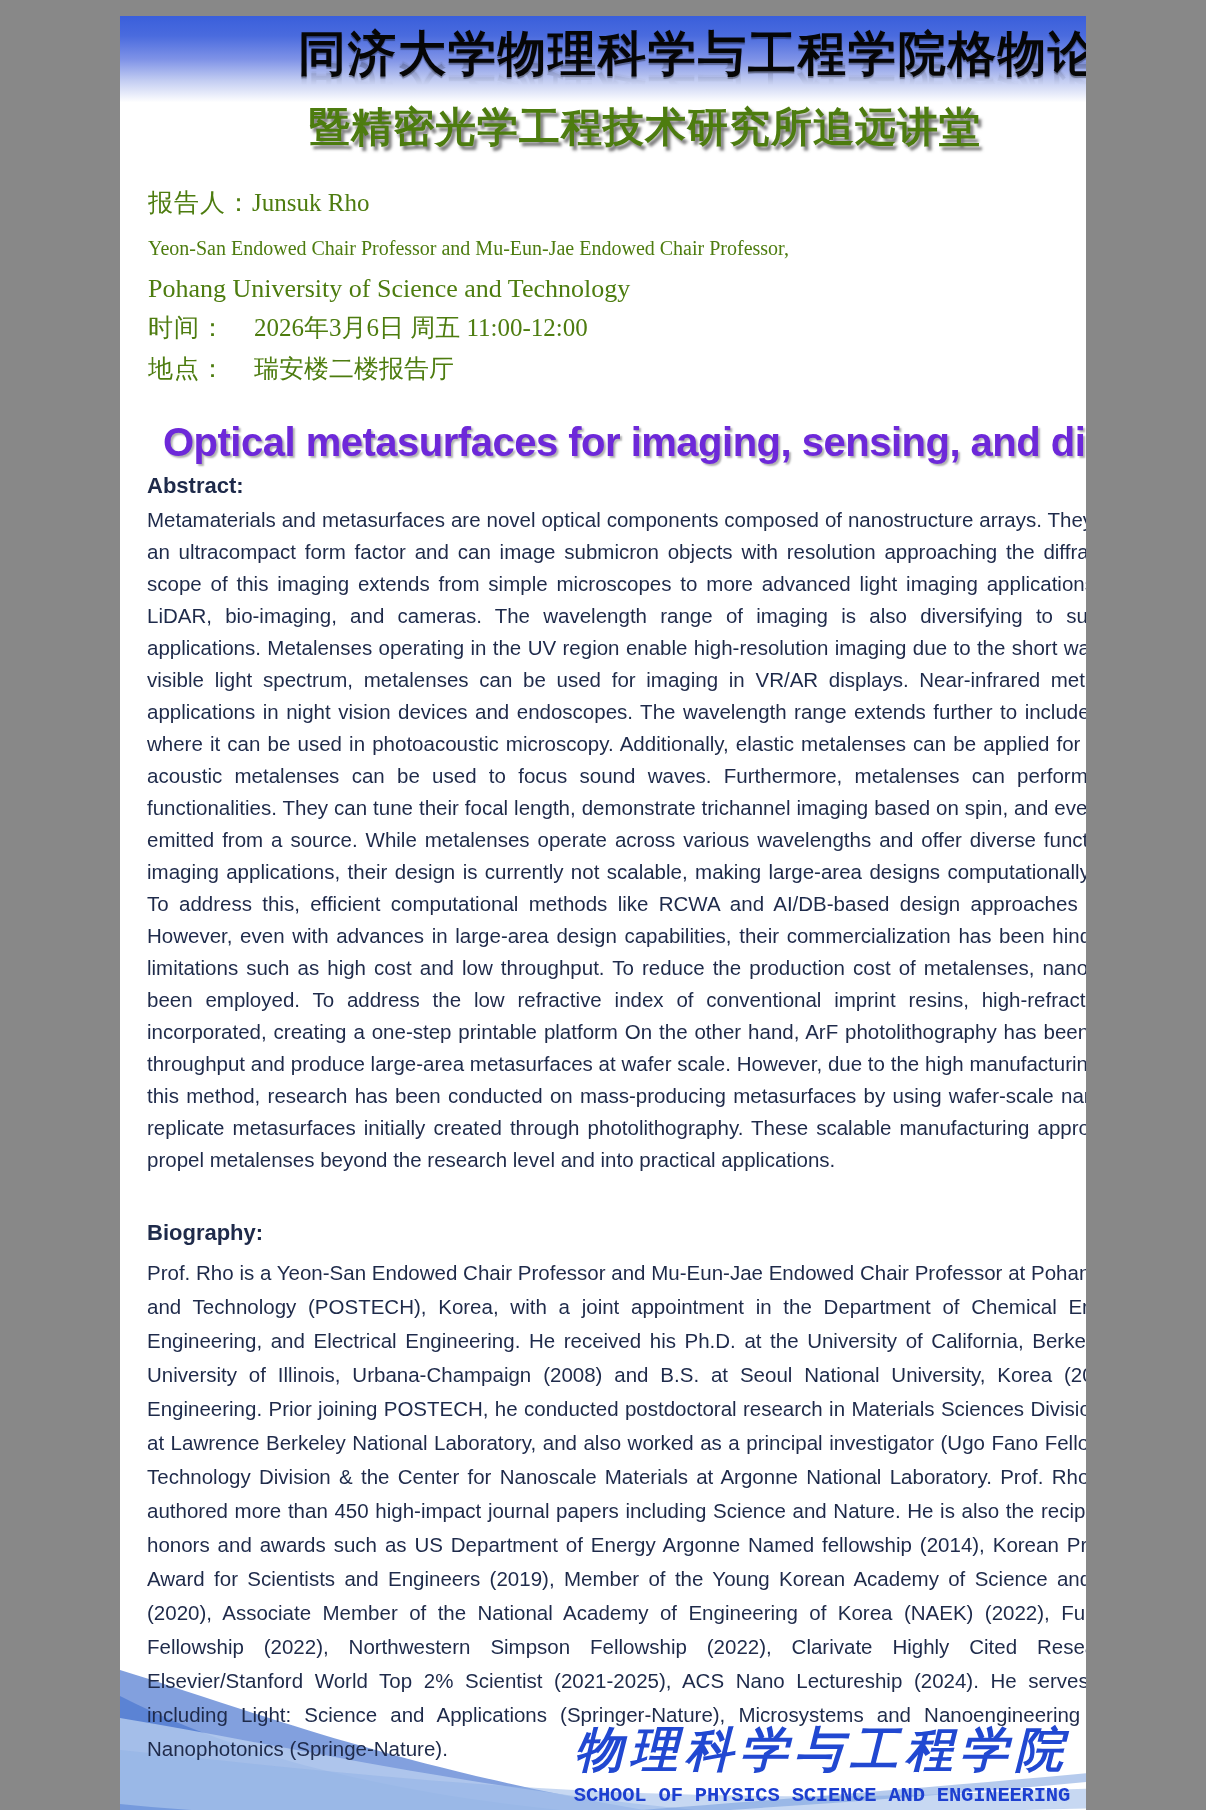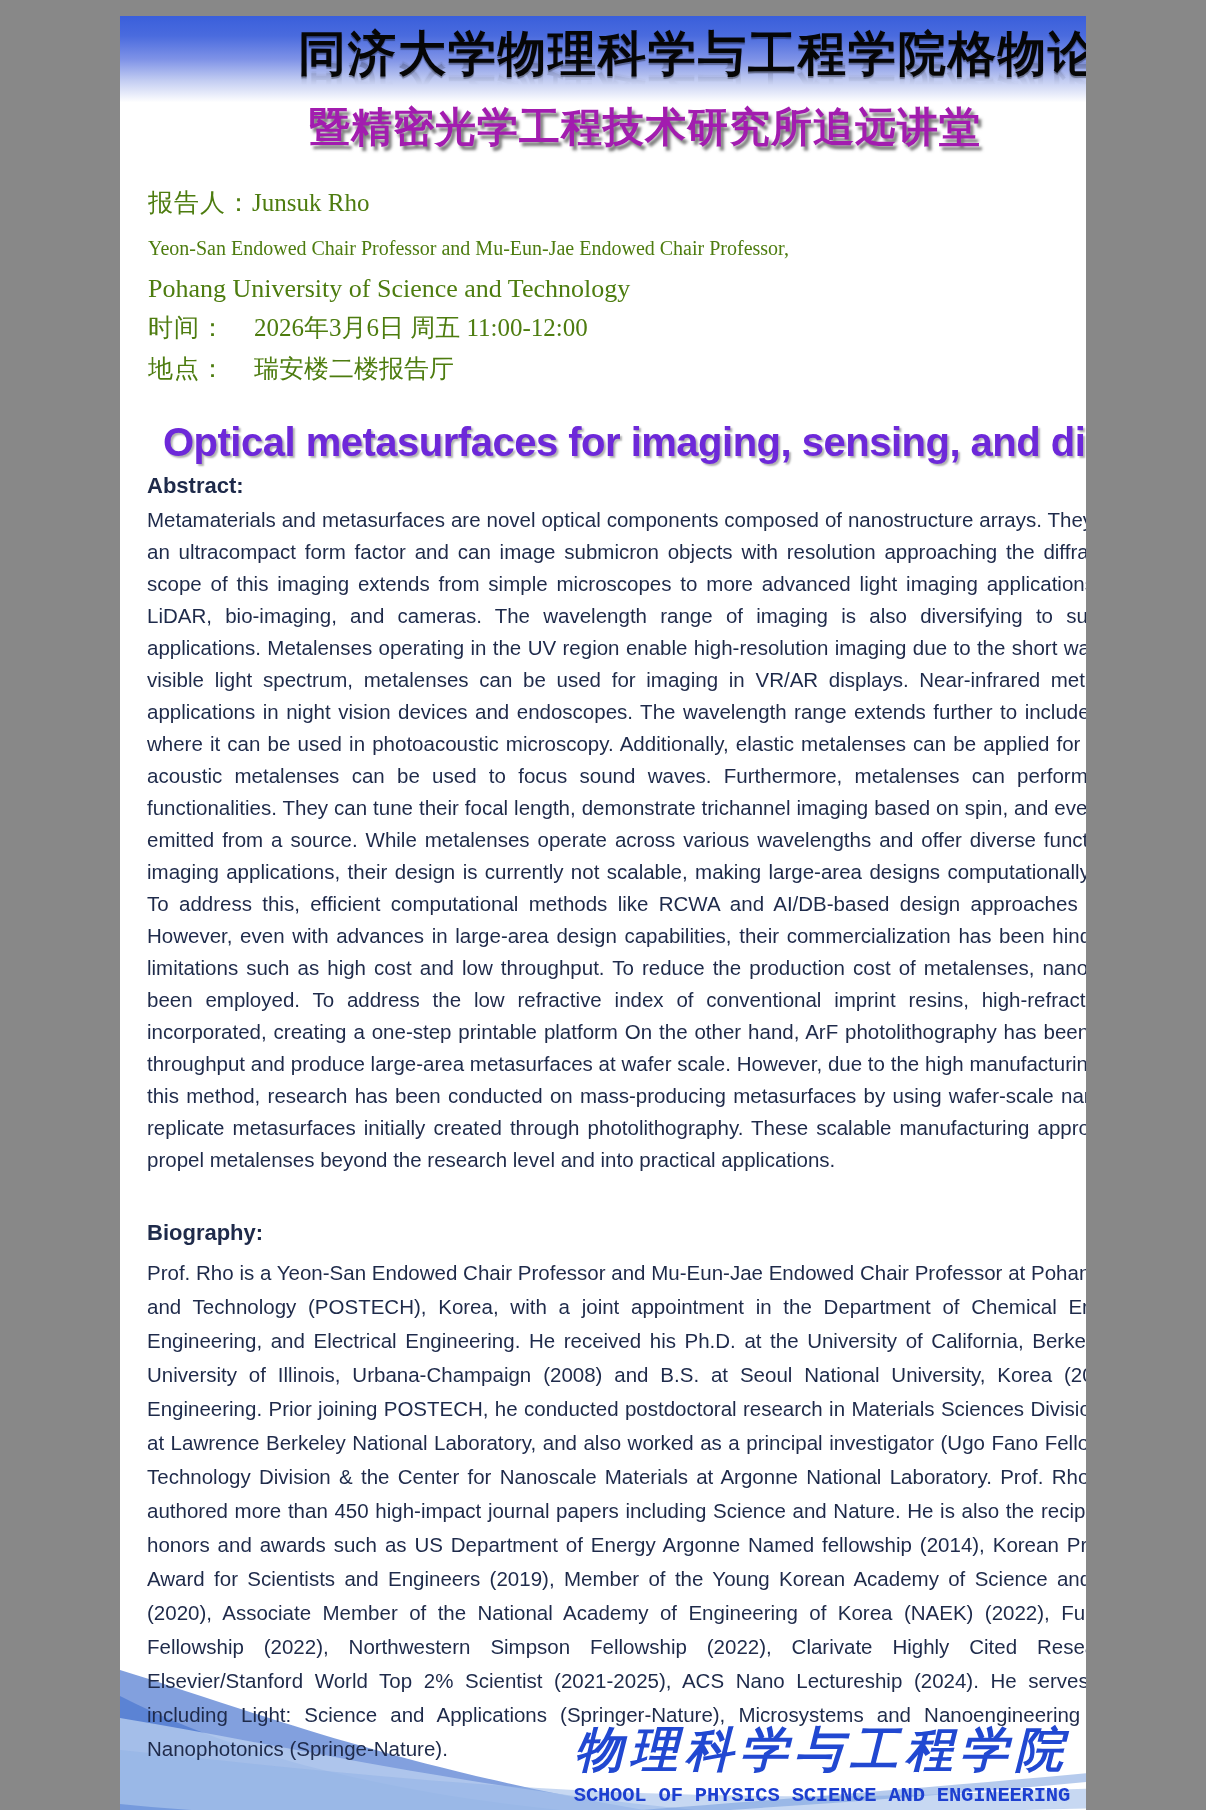--- a/index.html
+++ b/index.html
@@ -21,21 +21,21 @@
     text-align:center;
     font-family:"Liberation Sans", sans-serif;
     font-size:48px;font-weight:900;letter-spacing:2px;color:#060606;
     text-shadow:0 2px 1px rgba(0,0,0,0.35);
     -webkit-box-reflect:below -32px linear-gradient(rgba(0,0,0,0) 52%, rgba(0,0,0,0.35));
   }
   .hall-title{
     position:absolute;left:0;top:84px;width:1050px;margin:0;
     text-align:center;
     font-family:"Liberation Sans", sans-serif;
-    font-size:41px;font-weight:900;letter-spacing:1px;color:#a21caf;
+    font-size:41px;font-weight:900;letter-spacing:1px;color:#4d7c0f;
     text-shadow:3px 4px 3px rgba(90,90,90,0.8);
   }
   
   .speaker-block{
     position:absolute;left:28px;top:166px;width:920px;
     font-family:"Liberation Serif", serif;
     color:#4d7c0f;
   }
   .speaker-line{height:41px;line-height:41px;font-size:25px;white-space:nowrap;}
   .speaker-line .lbl{letter-spacing:1px;}

